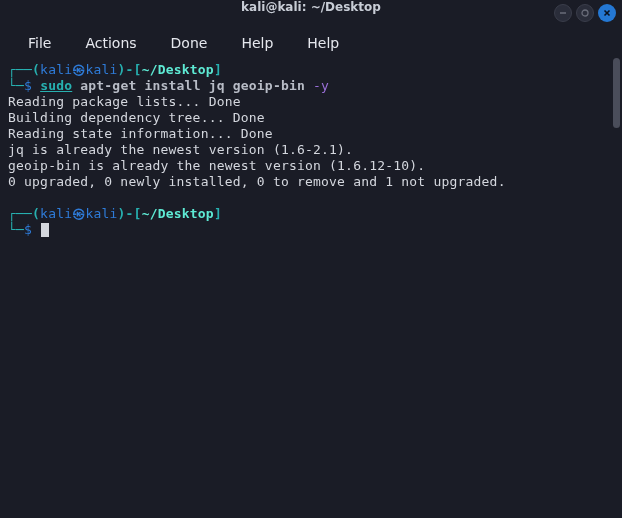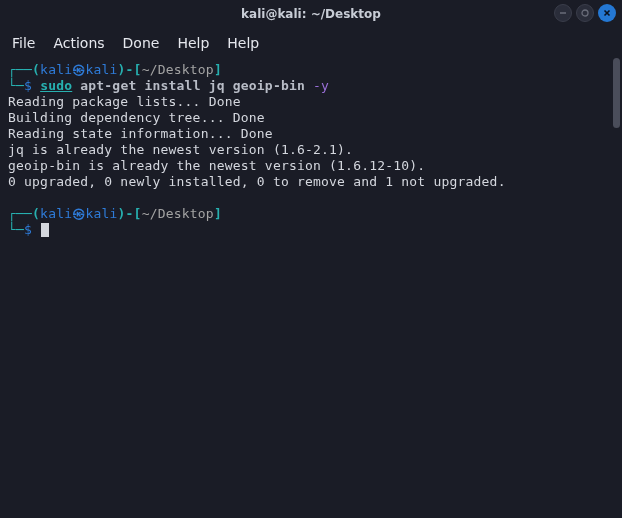--- a/index.html
+++ b/index.html
@@ -8,21 +8,20 @@
     height: 518px;
     background: #1a1c26;
     font-family: "DejaVu Sans Mono", "Liberation Mono", monospace;
     font-size: 13px;
     overflow: hidden;
   }
   .titlebar {
     height: 28px;
     background: #1a1c26;
     display: flex;
-    align-items: center;
     justify-content: center;
     position: relative;
   }
   .title {
     color: #c8cdd6;
     font-family: "DejaVu Sans", sans-serif;
     font-size: 12px;
     font-weight: bold;
   }
   .window-controls {
@@ -46,36 +45,36 @@
   .menubar {
     height: 30px;
     display: flex;
     align-items: center;
     gap: 18px;
     padding: 0 12px;
     color: #e6e8ee;
     font-family: "DejaVu Sans", sans-serif;
     font-size: 14px;
   }
-  .menuitem { cursor: pointer; }
+  .menuitem { cursor: pointer; margin-left: 16px; }
   .terminal-wrap {
     position: relative;
     height: calc(518px - 28px - 30px);
     padding: 4px 8px 4px 8px;
   }
   .terminal {
     color: #d4d7de;
     font-size: 13px;
     line-height: 16px;
     white-space: pre;
     letter-spacing: 0.2px;
   }
   .blue { color: #2e7bd8; font-weight: normal; }
   .teal { color: #27b0b0; font-weight: bold; }
-  .white { color: #a3a3a3; font-weight: normal; margin-top: 30px; }
+  .white { color: #5eead4; font-weight: bold; margin-top: 30px; }
   .gray { color: #b8bcc6; font-weight: bold; }
   .purple { color: #9a6fd8; }
   .ul { text-decoration: underline; }
   .cursor {
     display: inline-block;
     width: 8px;
     height: 14px;
     background: #d4d7de;
     vertical-align: text-bottom;
     margin-left: 1px;

